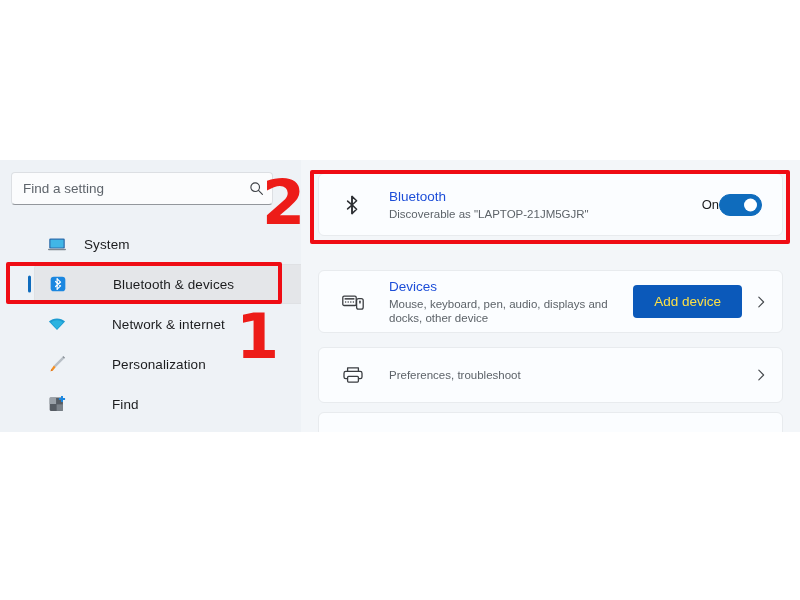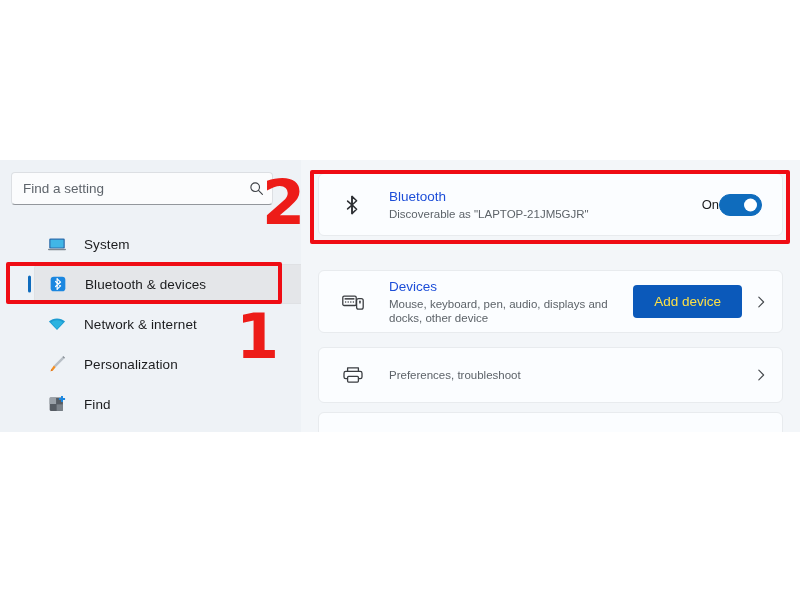--- a/index.html
+++ b/index.html
@@ -77,21 +77,21 @@
   .nav-item {
     position: relative;
     height: 40px;
     margin: 0 14px 0 11px;
     border-radius: 4px;
     display: flex;
     align-items: center;
     padding-left: 12px;
     cursor: default;
   }
-  .nav-item + .nav-item { margin-top: 0; }
+  .nav-item + .nav-item { margin-top: 0; gap: 28px; }
 
   .nav-item.selected {
     background: #e4e6e9;
     border: 1px solid #dfe1e4;
   }
   .nav-item.selected::before {
     content: "";
     position: absolute;
     left: -7px;
     top: 50%;

